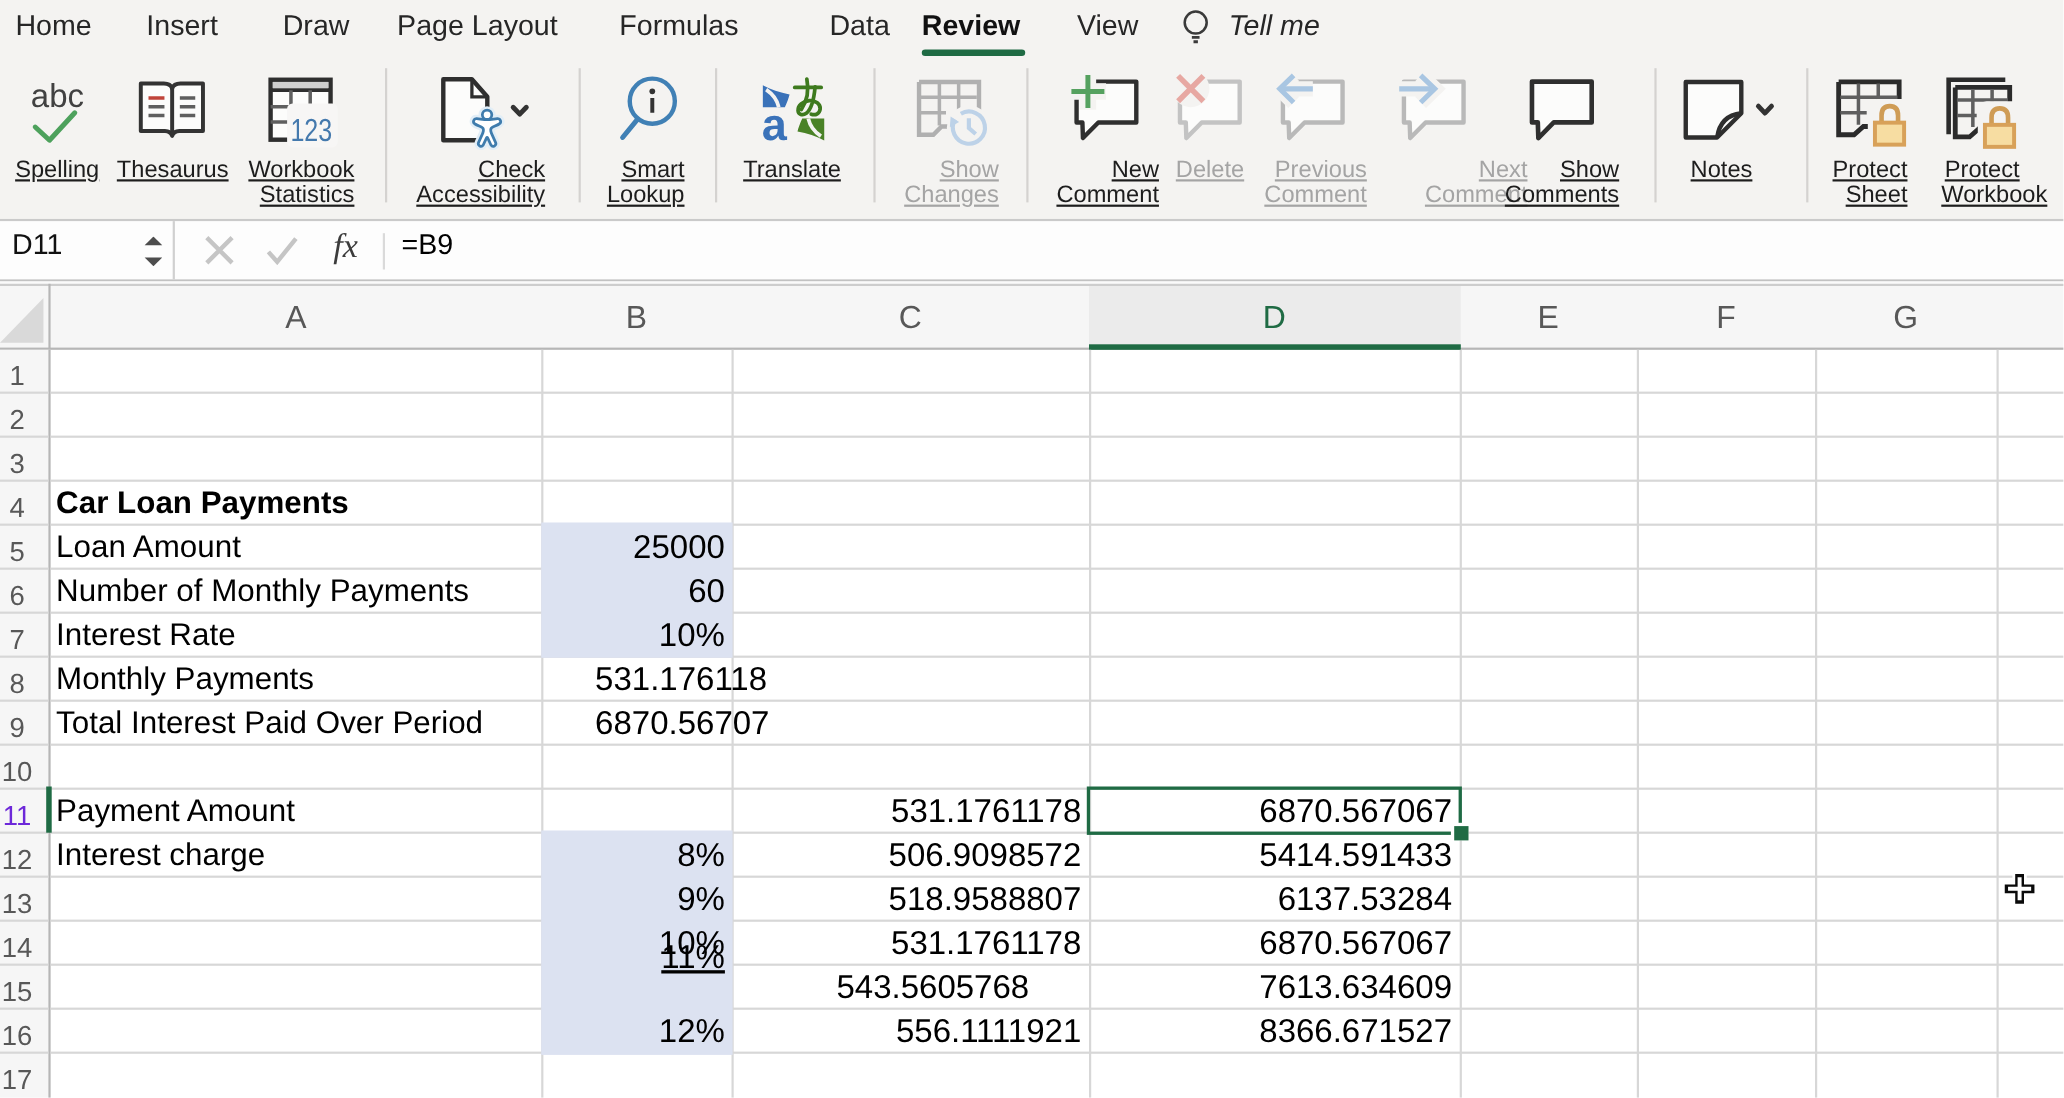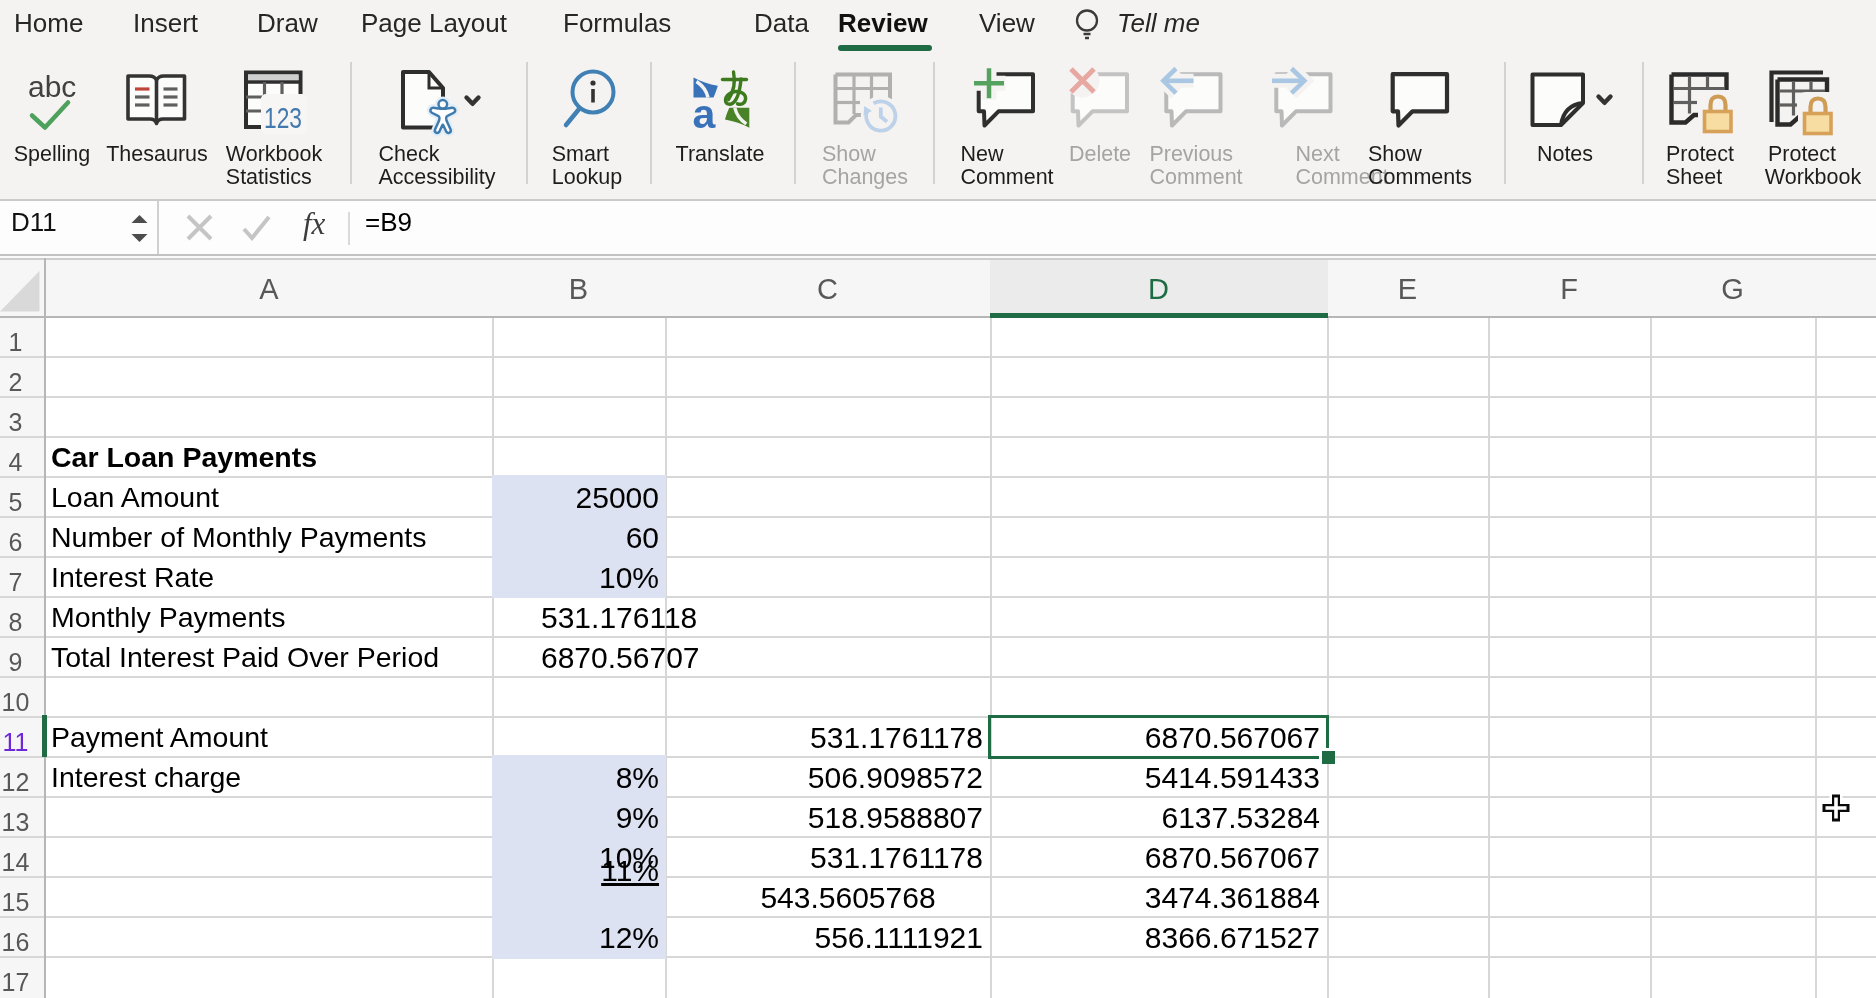--- a/index.html
+++ b/index.html
@@ -5,21 +5,21 @@
   * { margin:0; padding:0; box-sizing:border-box; }
   html,body { width:1876px; height:998px; overflow:hidden; background:#fff;
     font-family:"Liberation Sans", sans-serif; }
   body { filter: opacity(0.999); }
   .abs { position:absolute; }
   
   #top { position:absolute; left:0; top:0; width:1876px; height:199px; background:#f4f3f1; }
   .tab { position:absolute; top:0; height:48px; line-height:46px; font-size:26px; color:#262626; font-weight:500; }
   .tab.sel { font-weight:700; color:#111; }
   .gsep { position:absolute; top:62px; width:2px; height:122px; background:#d4d2d0; }
-  .rlabel { position:absolute; font-size:21.5px; line-height:23px; color:#1d1d1d; text-align:left; white-space:nowrap; transform:translateX(-50%); }
+  .rlabel { position:absolute; font-size:21.5px; line-height:23px; color:#1d1d1d; text-align:right; white-space:nowrap; transform:translateX(-50%);text-decoration:underline; }
   .rlabel.dis { color:#a4a4a4; }
   .icon { position:absolute; }
   
   #fbar { position:absolute; left:0; top:199px; width:1876px; height:57px; background:#fdfdfd; border-top:2px solid #cacaca; border-bottom:2px solid #c2c2c2; }
   
   #sheet { position:absolute; left:0; top:256px; width:1876px; height:742px; background:#fff; }
   #colhdr { position:absolute; left:0; top:2px; width:1876px; height:60px; background:#f6f6f6; border-bottom:2px solid #b6b6b6; border-top:2px solid #cdcdcd; }
   .chl { position:absolute; top:0; height:56px; line-height:66px; font-size:29px; color:#585858; text-align:center; }
   .rowhdr { position:absolute; left:0; top:62px; width:46px; height:680px; background:#f6f6f6; border-right:2px solid #b6b6b6; }
   .rhl { position:absolute; left:0; width:31px; height:40px; line-height:51px; font-size:25px; color:#585858; text-align:center; }
@@ -327,21 +327,21 @@
   <div class="cell num" style="left:665px; top:501px; width:318px;">506.9098572</div>
   <div class="cell num" style="left:990px; top:501px; width:330px;">5414.591433</div>
   <div class="cell num" style="left:493px; top:541px; width:166px;">9%</div>
   <div class="cell num" style="left:665px; top:541px; width:318px;">518.9588807</div>
   <div class="cell num" style="left:990px; top:541px; width:330px;">6137.53284</div>
   <div class="cell num" style="left:493px; top:581px; width:166px;">10%</div>
   <div class="cell num" style="left:665px; top:581px; width:318px;">531.1761178</div>
   <div class="cell num" style="left:990px; top:581px; width:330px;">6870.567067</div>
   <div class="cell num" style="left:493px; top:594px; width:166px;text-decoration:underline;">11%</div>
   <div class="cell num" style="left:665px; top:621px; width:318px;text-align:center;">543.5605768</div>
-  <div class="cell num" style="left:990px; top:621px; width:330px;">3474.361884</div>
+  <div class="cell num" style="left:990px; top:621px; width:330px;">7613.634609</div>
   <div class="cell num" style="left:493px; top:661px; width:166px;">12%</div>
   <div class="cell num" style="left:665px; top:661px; width:318px;">556.1111921</div>
   <div class="cell num" style="left:990px; top:661px; width:330px;">8366.671527</div>
 
   <div class="abs" style="left:988px; top:459px; width:341px; height:44px; border:3px solid #1f6b44;"></div>
   <div class="abs" style="left:1319px; top:492px; width:16px; height:16px; background:#fff;"></div>
   <div class="abs" style="left:1322px; top:495px; width:13px; height:13px; background:#1f6b44;"></div>
 
   <div class="abs" style="left:42px; top:459px; width:5px; height:42px; background:#1f6b44;"></div>
 

